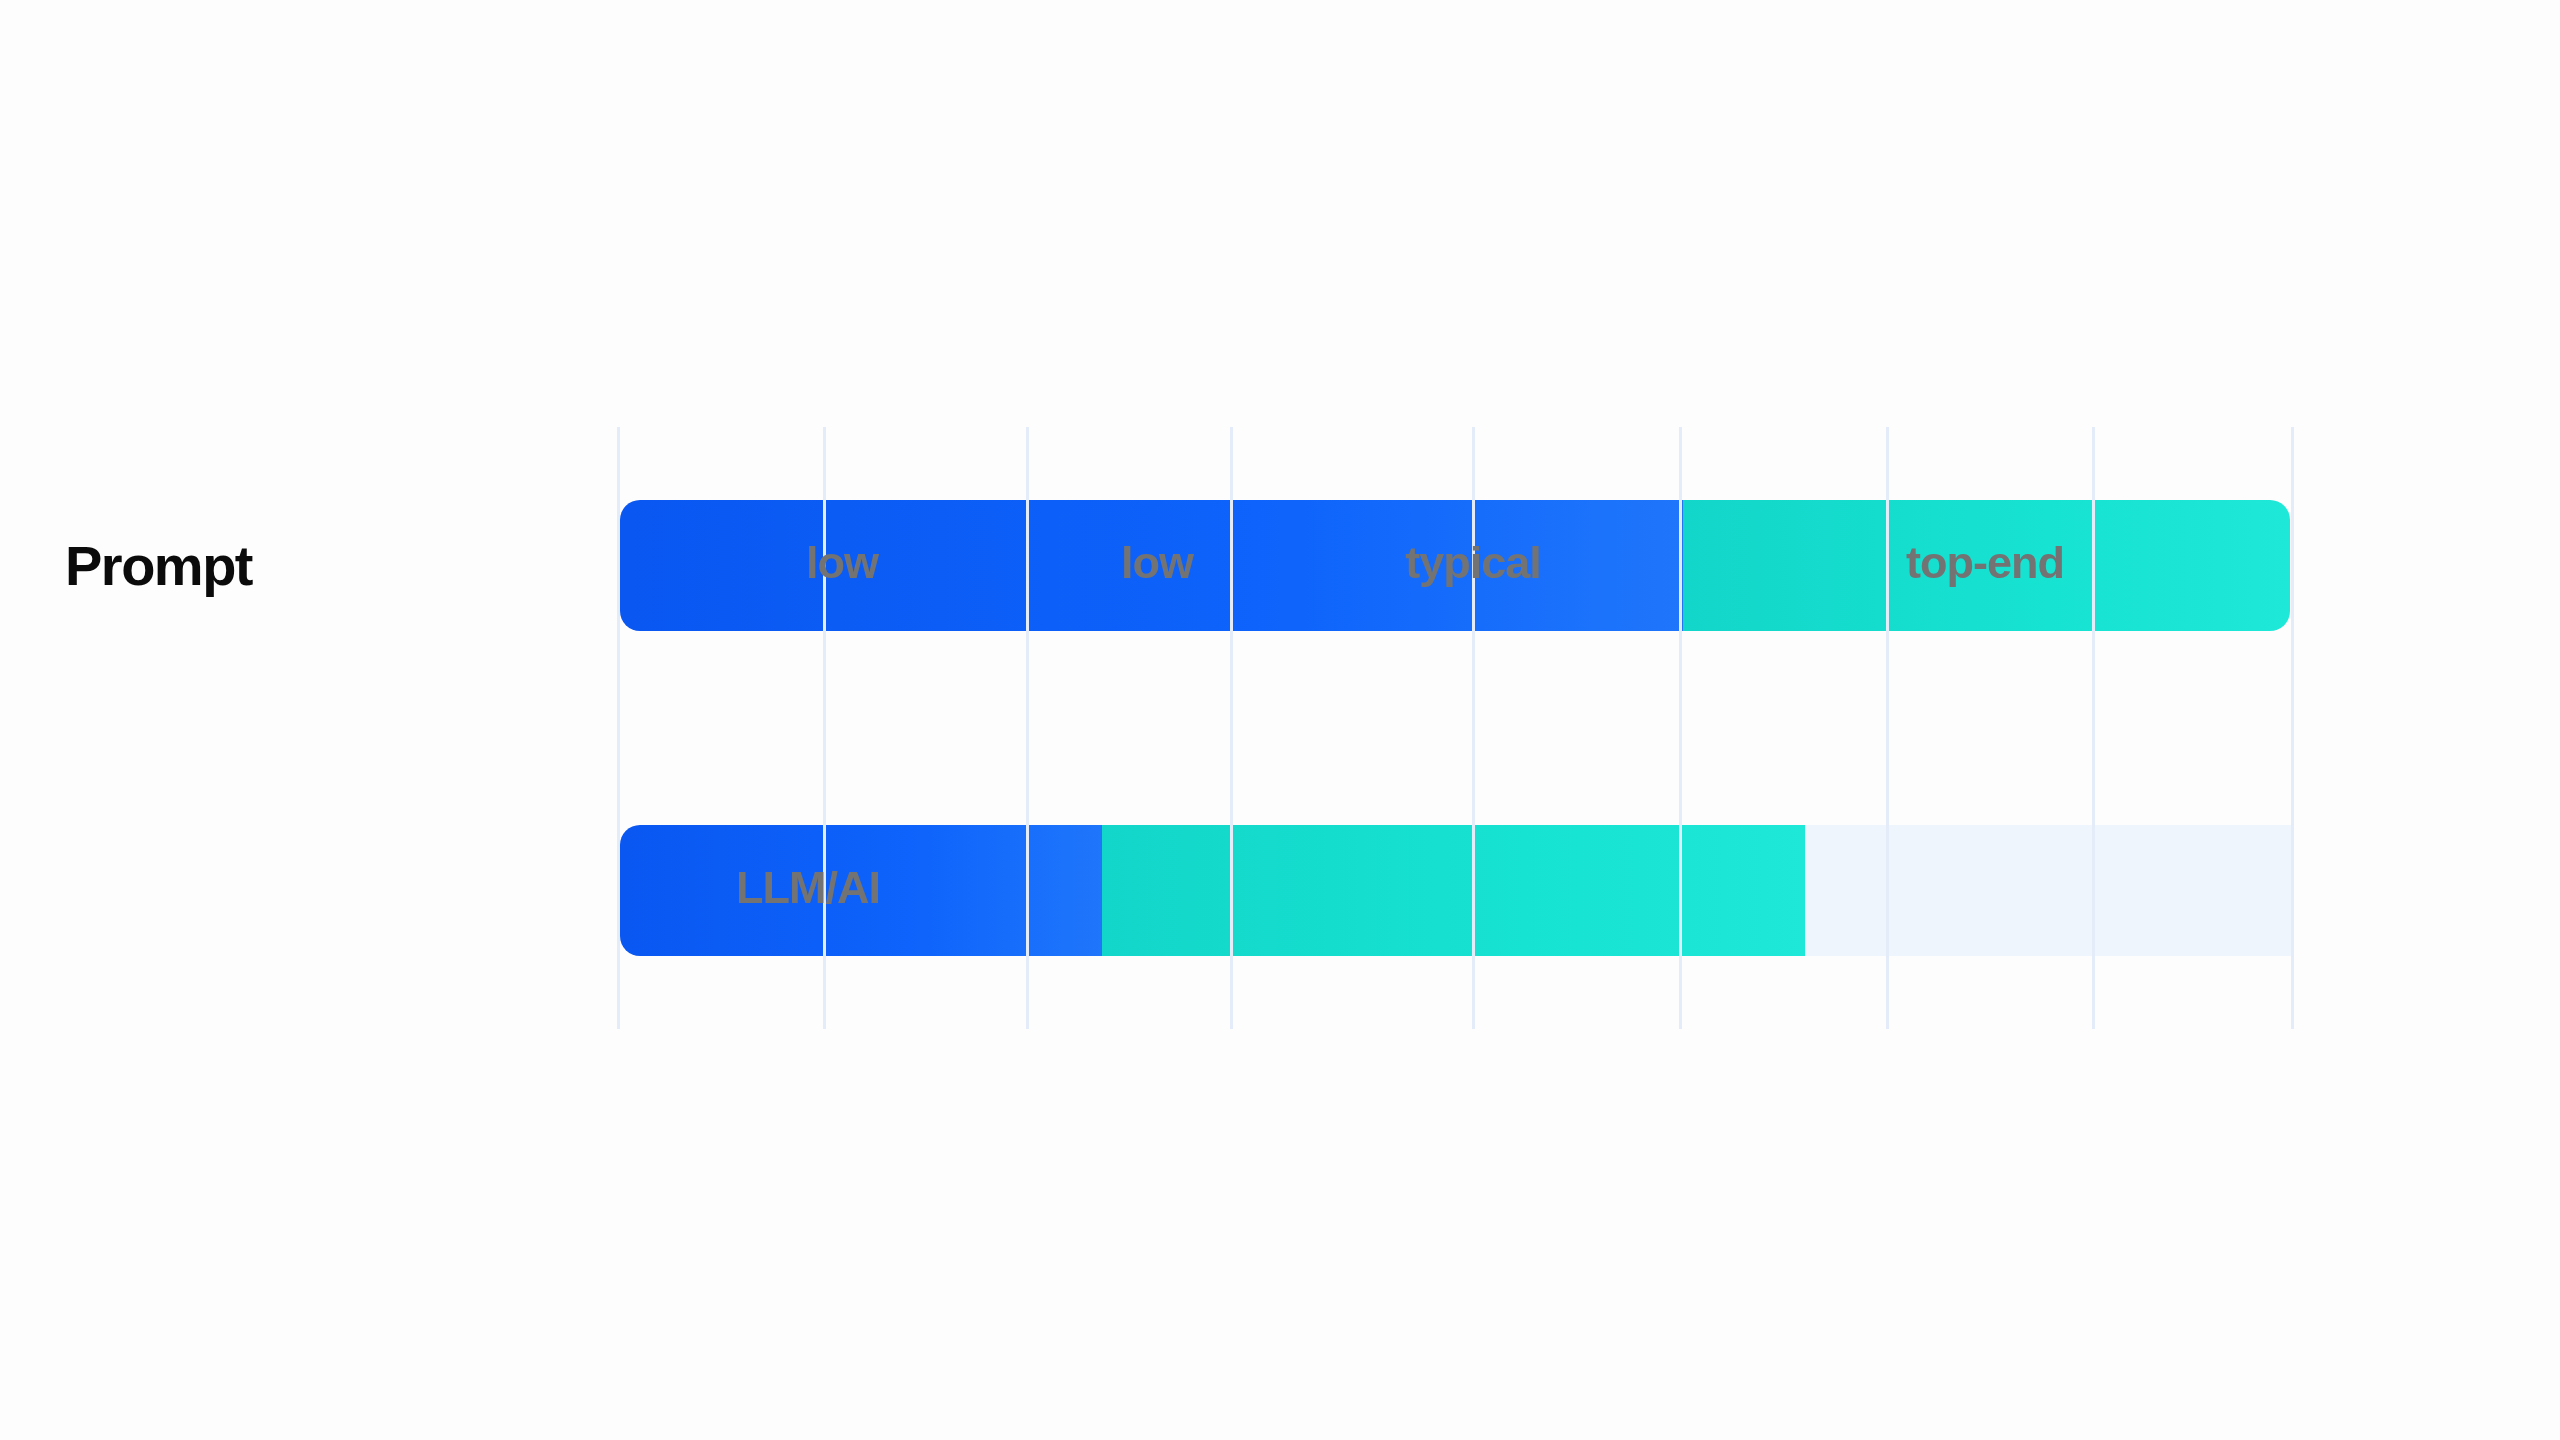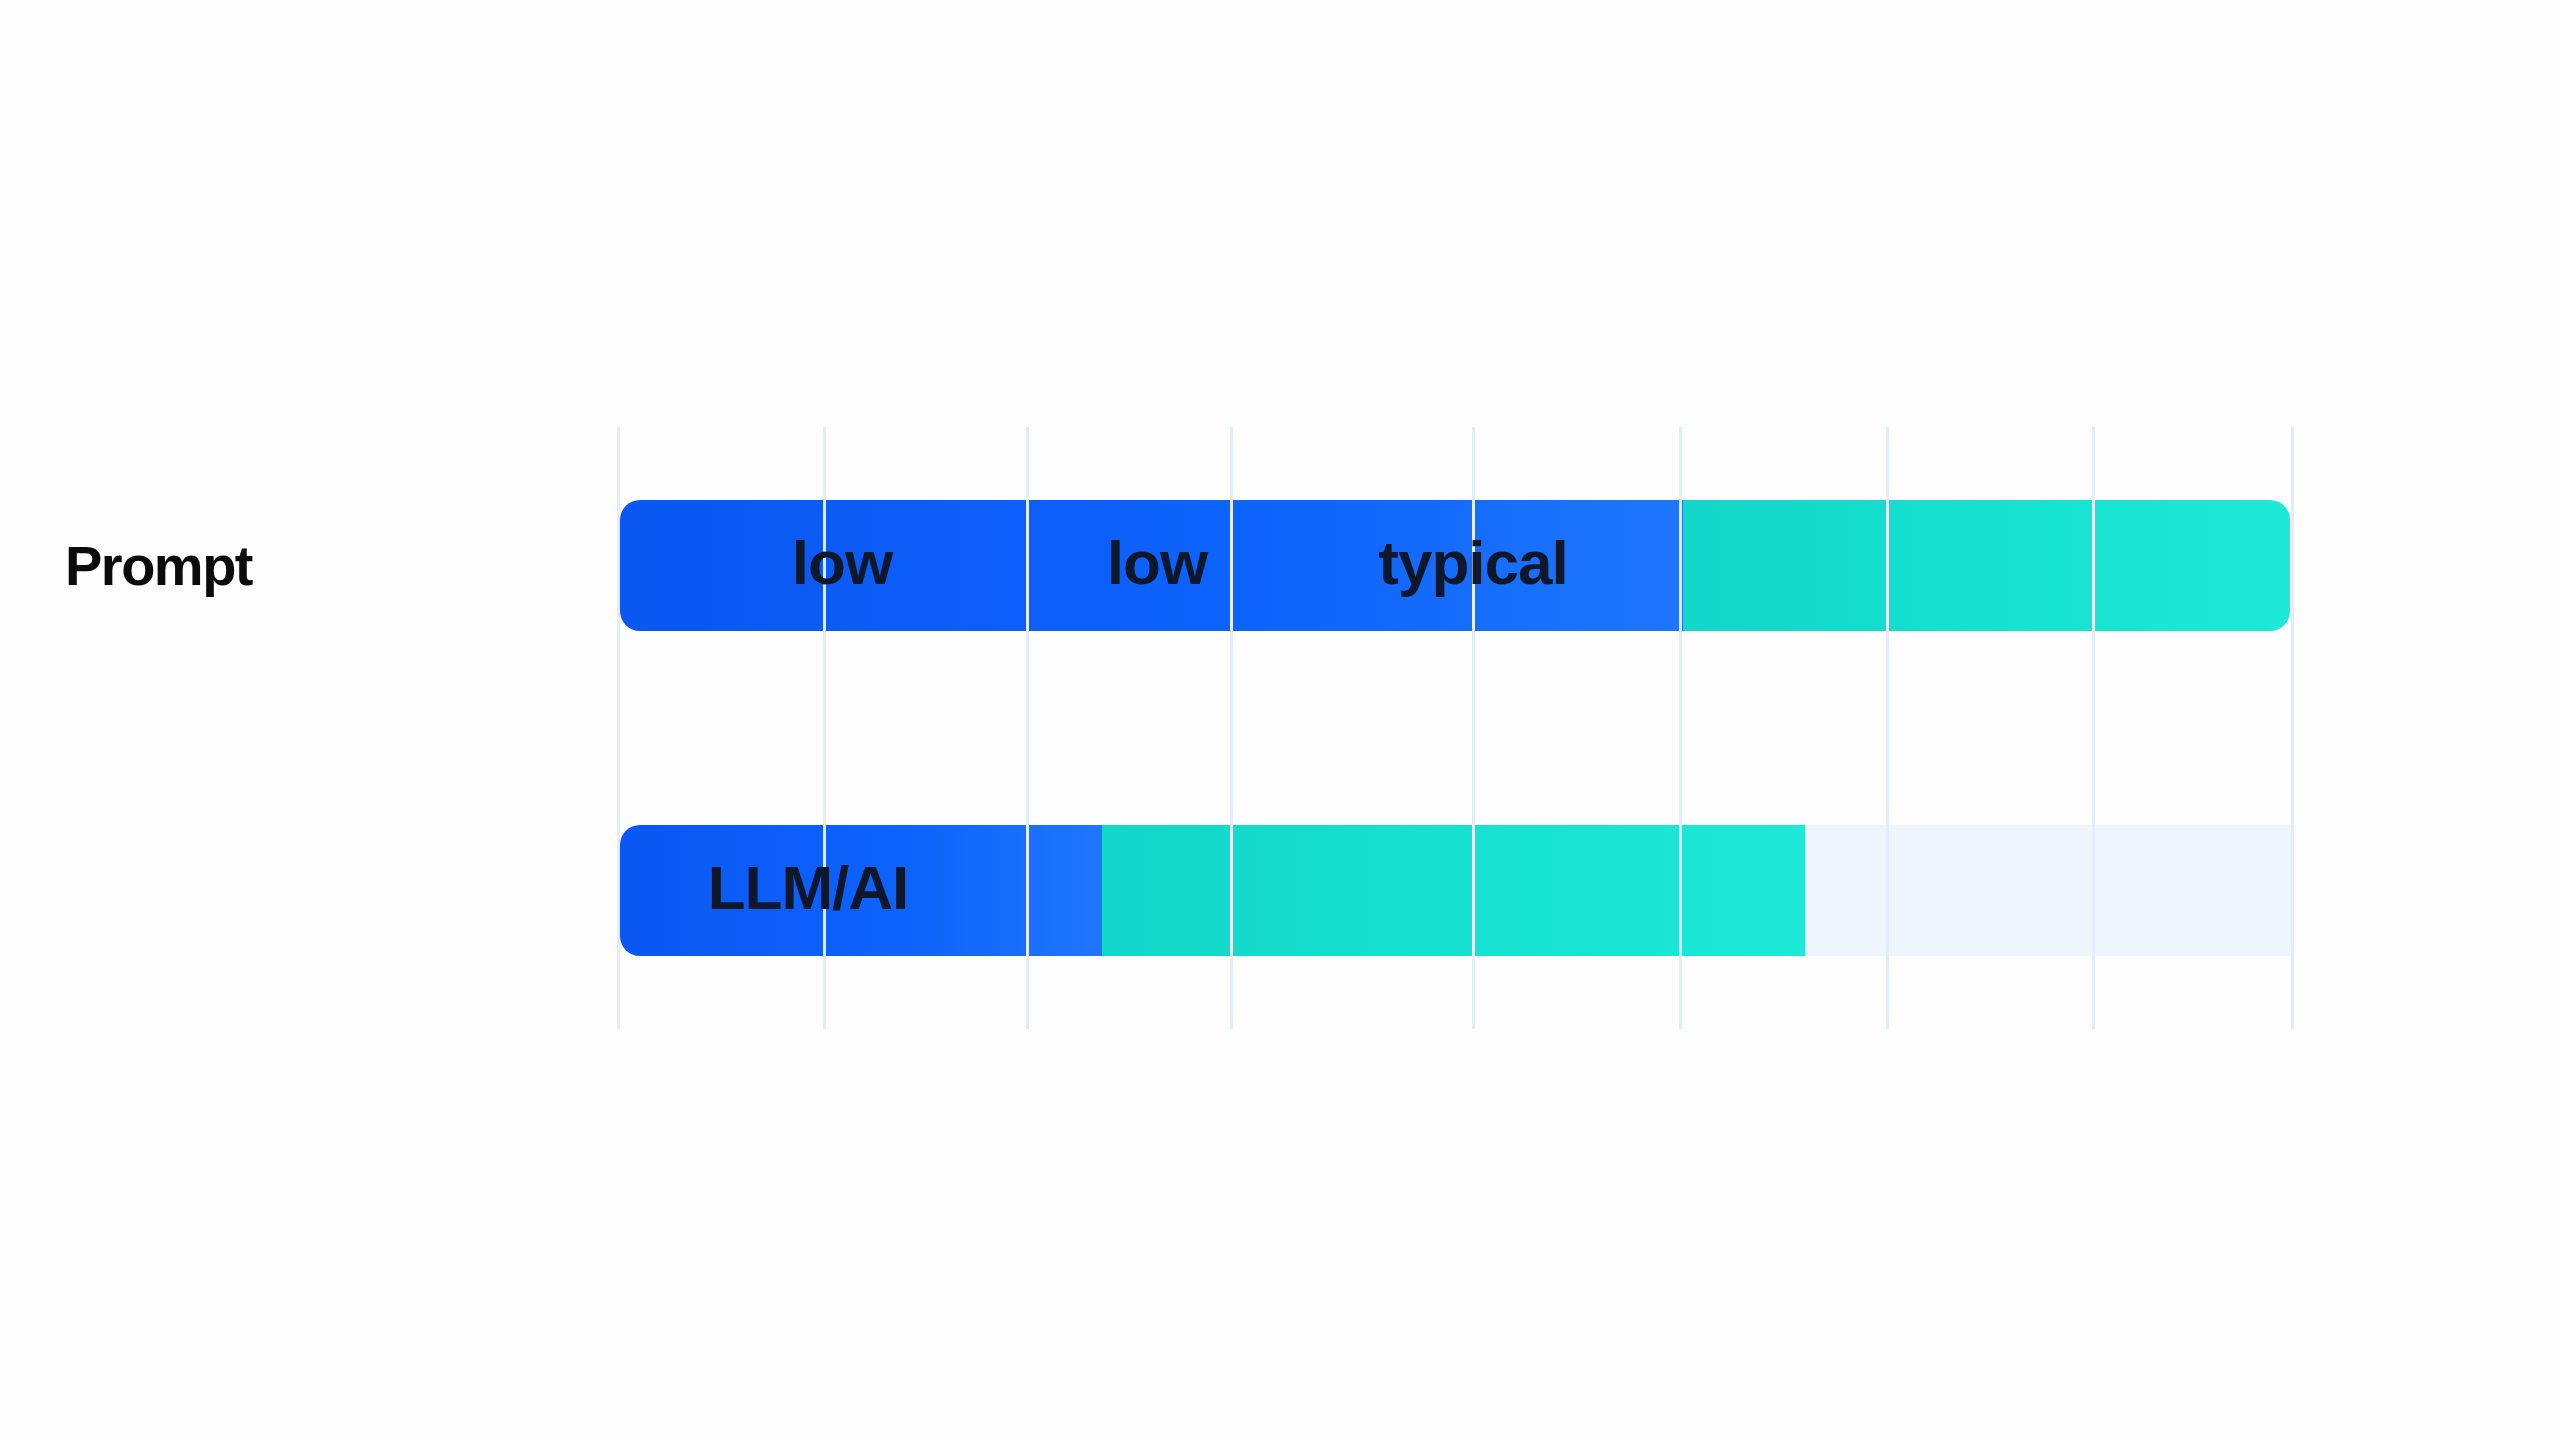--- a/index.html
+++ b/index.html
@@ -23,21 +23,21 @@
     position: absolute; height: 131px; overflow: hidden; z-index: 2;
   }
   .bar.row1 { left: 620px; top: 500px; width: 1670px; border-radius: 20px; }
   .bar.row2 { left: 620px; top: 825px; width: 1672px; border-radius: 20px 0 0 20px; }
   .seg { position: absolute; top: 0; height: 100%; }
   .seg.blue { background: linear-gradient(90deg, #0a57f2 0%, #0d63fb 60%, #1f76fb 100%); }
   .seg.teal { background: linear-gradient(90deg, #12d6c9 0%, #17e3d2 60%, #1ee8d8 100%); }
   .seg.empty { background: #eef5fc; }
   .seg-label {
     position: absolute; top: 50%; transform: translate(-50%, -54%);
-    color: #0f172a; font-weight: 700; font-size: 62px; letter-spacing: -1px;
+    color: #737373; font-weight: 700; font-size: 45px; letter-spacing: -1px;
     white-space: nowrap; z-index: 4;
   }
 </style>
 </head>
 <body>
 
 <div class="chart">
 
   <div class="gridline" style="left:617px"></div>
   <div class="gridline" style="left:823px"></div>
@@ -51,20 +51,21 @@
 
   <div class="row-label" style="right:2008px; top:565px;">Prompt</div>
 
   <div class="bar row1">
     <div class="seg blue" style="left:0; width:1063px;"></div>
     <div class="seg teal" style="left:1063px; width:607px;"></div>
   </div>
   <div class="seg-label" style="left:842px; top:565px; position:absolute;">low</div>
   <div class="seg-label" style="left:1157px; top:565px; position:absolute;">low</div>
   <div class="seg-label" style="left:1473px; top:565px; position:absolute;">typical</div>
+  <div class="seg-label" style="left:1985px; top:565px; position:absolute;">top-end</div>
 
 
   <div class="bar row2">
     <div class="seg blue" style="left:0; width:482px;"></div>
     <div class="seg teal" style="left:482px; width:703px;"></div>
     <div class="seg empty" style="left:1185px; width:487px;"></div>
   </div>
   <div class="seg-label" style="left:808px; top:890px; position:absolute;">LLM/AI</div>
 
 </div>

